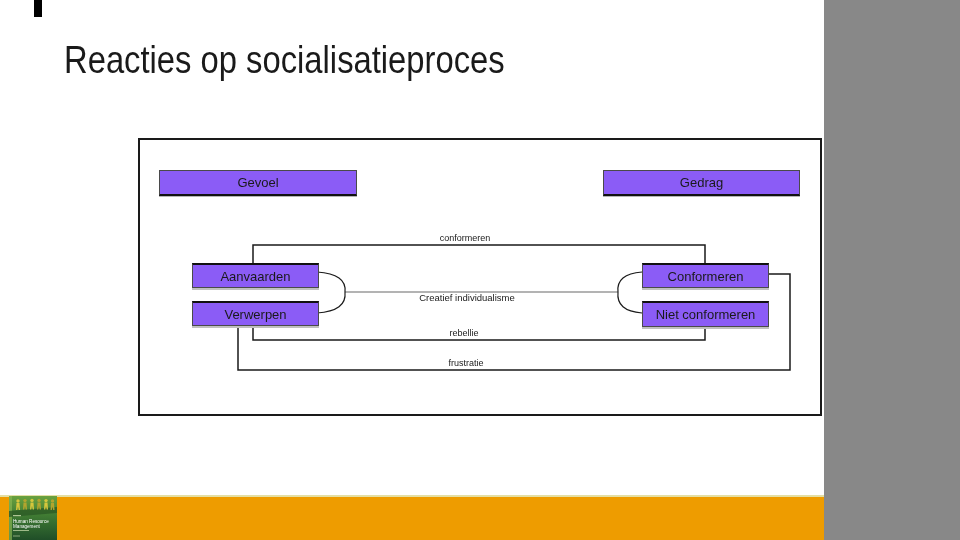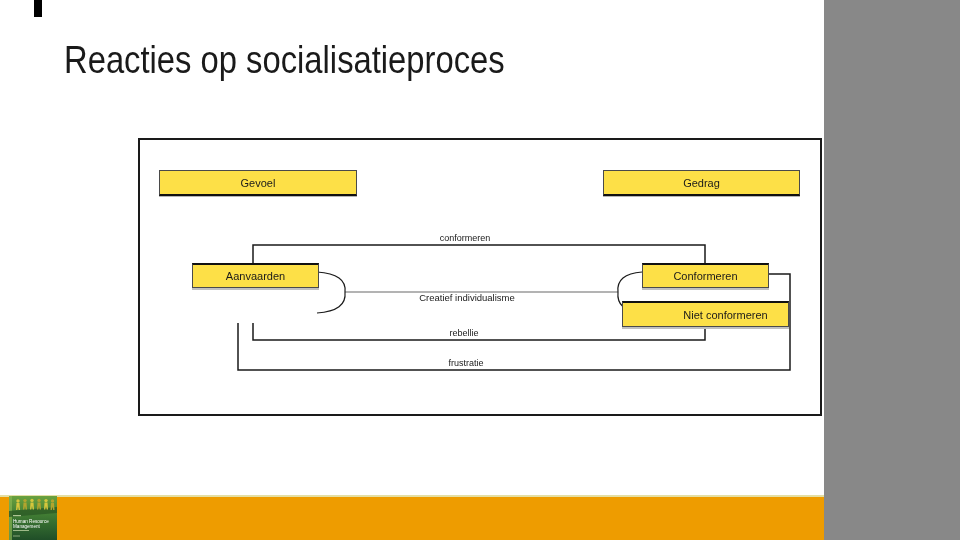--- a/index.html
+++ b/index.html
@@ -12,33 +12,33 @@
     position:absolute;left:64px;top:40px;margin:0;
     font-size:39px;font-weight:300;color:#1a1a1a;line-height:40px;
     transform:scaleX(0.84);transform-origin:left top;white-space:nowrap;
     letter-spacing:0px;
   }
   
   .diagram{position:absolute;left:138px;top:138px;width:684px;height:278px;}
   .diagram .frame{position:absolute;inset:0;border:2px solid #1a1a1a;background:#fff;}
   .diagram svg.connectors{position:absolute;left:0;top:0;}
   .dbox{
-    position:absolute;background:#fde047;color:#1a1a1a;
+    position:absolute;background:#8b5cf6;color:#1a1a1a;
     border:1px solid #4a4a4a;
     display:flex;align-items:center;justify-content:center;
-    font-size:11px;white-space:nowrap;
+    font-size:13px;white-space:nowrap;
   }
   .dbox.toprow{border-bottom:2px solid #111;box-shadow:0 1px 0 #b5b5b5;}
   .dbox.midrow{border-top:2px solid #111;box-shadow:0 2px 0 #c0c0c0;}
   .box-gevoel{left:21px;top:32px;width:196px;height:23px;}
   .box-gedrag{left:465px;top:32px;width:195px;height:23px;}
   .box-aanvaarden{left:54px;top:125px;width:125px;height:22px;}
   .box-verwerpen{left:54px;top:163px;width:125px;height:22px;}
   .box-conformeren{left:504px;top:125px;width:125px;height:22px;align-items:center;}
-  .box-nietconformeren{left:484px;top:163px;width:125px;height:23px;padding-left:40px;}
+  .box-nietconformeren{left:504px;top:163px;width:125px;height:23px;}
   .edge-label{
     position:absolute;transform:translateX(-50%);
     font-size:9px;color:#1a1a1a;white-space:nowrap;line-height:11px;
   }
   .lbl-voldoening{left:327px;top:95px;}
   .lbl-creatief{left:329px;top:142px;font-size:9.5px;margin-top:12px;}
   .lbl-rebellie{left:326px;top:190px;text-align:right;}
   .lbl-frustratie{left:328px;top:220px;}
   
   .footer-bar{
@@ -78,20 +78,23 @@
     </svg>
 
     <div class="dbox toprow box-gevoel">
       <span>Gevoel</span>
     </div>
     <div class="dbox toprow box-gedrag">
       <span>Gedrag</span>
     </div>
     <div class="dbox midrow box-aanvaarden">
       <span>Aanvaarden</span>
+    </div>
+    <div class="dbox midrow box-verwerpen">
+      <span>Verwerpen</span>
     </div>
     <div class="dbox midrow box-conformeren">
       <span>Conformeren</span>
     </div>
     <div class="dbox midrow box-nietconformeren">
       <span>Niet conformeren</span>
     </div>
 
     <div class="edge-label lbl-voldoening">conformeren</div>
     <div class="edge-label lbl-creatief">Creatief individualisme</div>

